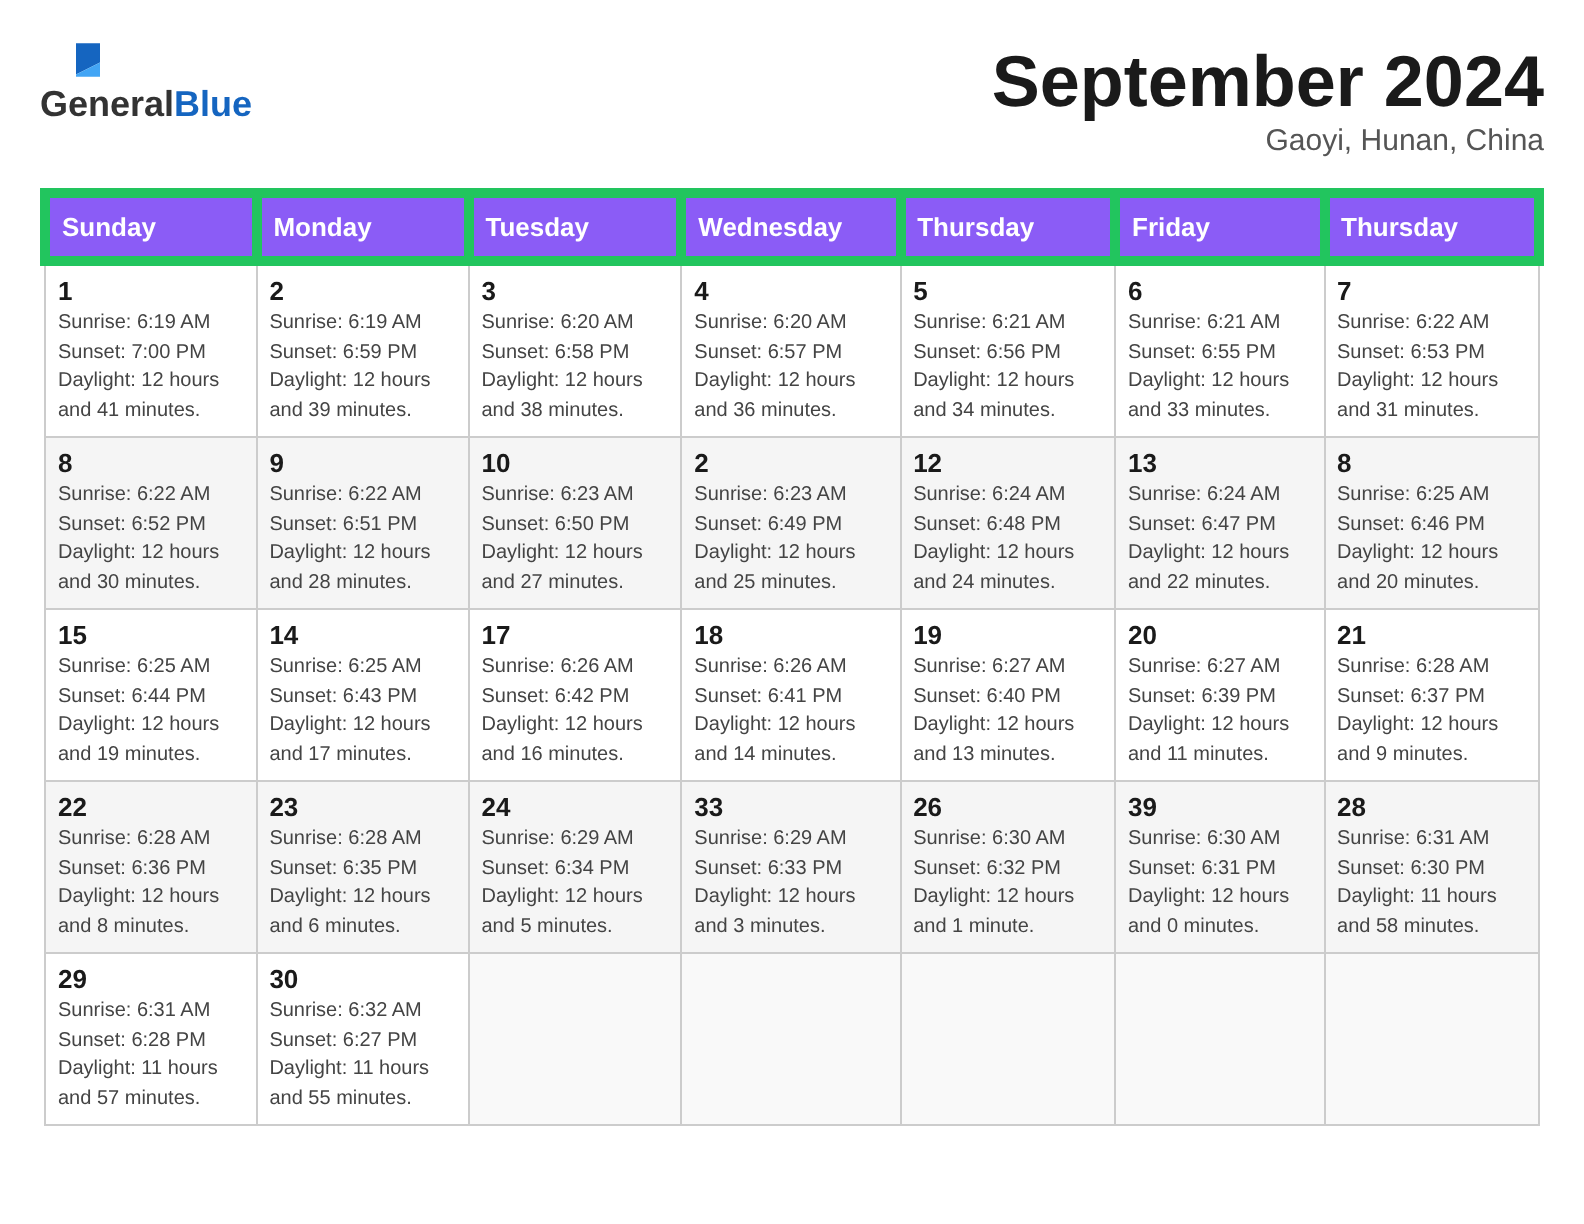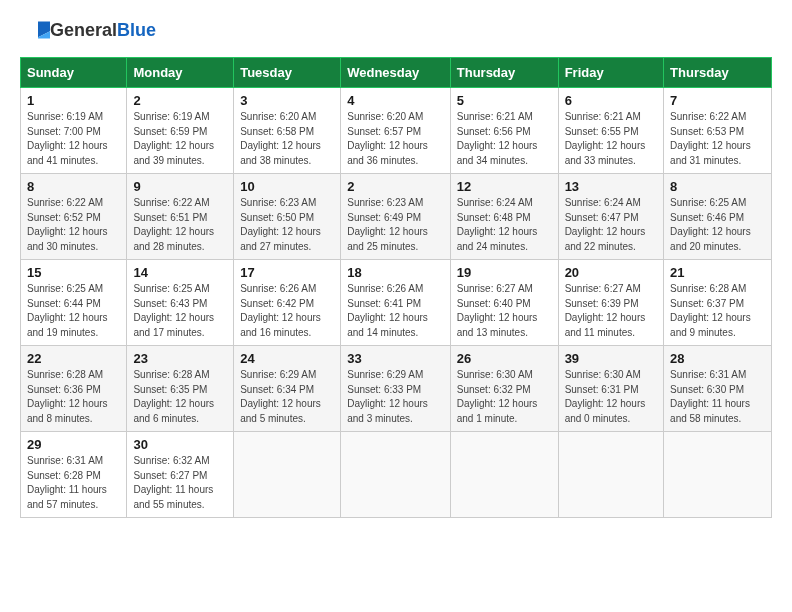--- a/index.html
+++ b/index.html
@@ -11,21 +11,21 @@
       padding: 20px;
     }
     .header {
       display: flex;
       justify-content: space-between;
       align-items: flex-start;
       margin-bottom: 15px;
     }
     .logo {
       display: flex;
-      flex-direction: row;
+      flex-direction: column;
       align-items: flex-start;
     }
     .logo-icon {
       width: 30px;
       height: 20px;
       margin-bottom: 2px;
     }
     .title-block {
       text-align: right;
     }
@@ -36,27 +36,27 @@
     }
     .subtitle {
       font-size: 15px;
       color: #555;
     }
     .calendar {
       width: 100%;
       border-collapse: collapse;
     }
     .calendar th {
-      background: #15803d;
+      background: #8b5cf6;
       color: #fff;
       font-size: 13px;
       font-weight: bold;
       padding: 7px 6px;
       text-align: left;
-      border: 1px solid #22c55e;
+      border: 5px solid #22c55e;
     }
     .calendar td {
       vertical-align: top;
       border: 1px solid #ccc;
       padding: 5px 6px;
       width: 113px;
       min-height: 80px;
       font-size: 10.5px;
       color: #333;
       background: #fff;
@@ -86,20 +86,24 @@
 <div class="header">
   <div class="logo">
     <svg class="logo-icon" viewBox="0 0 50 32">
       <polygon points="30,2 50,2 50,18 30,28" fill="#1565c0"></polygon>
       <polygon points="30,28 50,18 50,30 30,30" fill="#42a5f5"></polygon>
     </svg>
     <div>
       <span style="font-size:18px; font-weight:bold; color:#333;">General</span><span style="font-size:18px; font-weight:bold; color:#1565c0;">Blue</span>
     </div>
   </div>
+  <div class="title-block">
+    <div class="month-title">September 2024</div>
+    <div class="subtitle">Gaoyi, Hunan, China</div>
+  </div>
 </div>
 
 <table class="calendar">
   <thead>
     <tr>
     <th>Sunday</th>
         <th>Monday</th>
         <th>Tuesday</th>
         <th>Wednesday</th>
         <th>Thursday</th>

